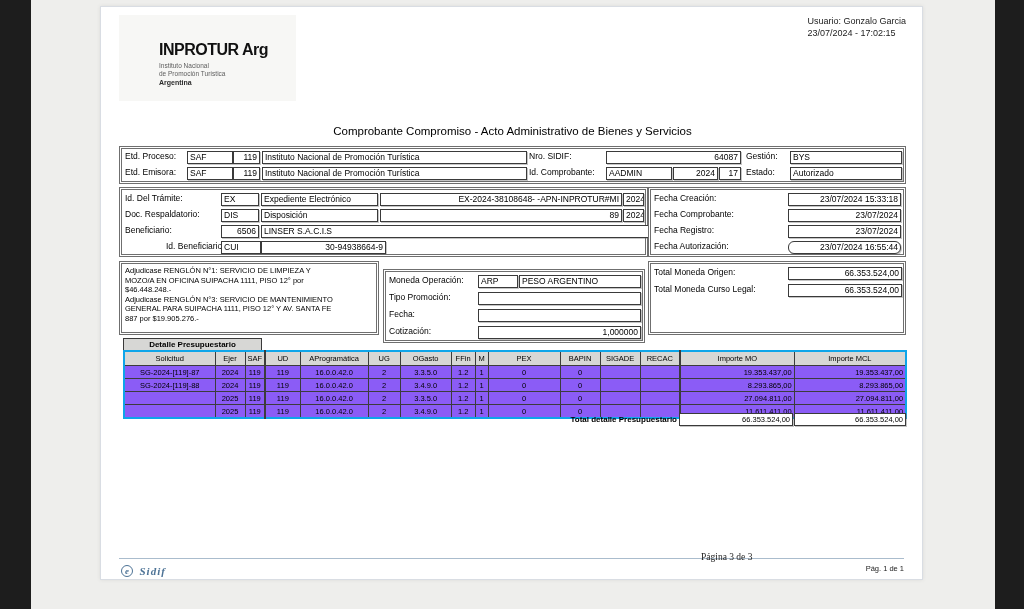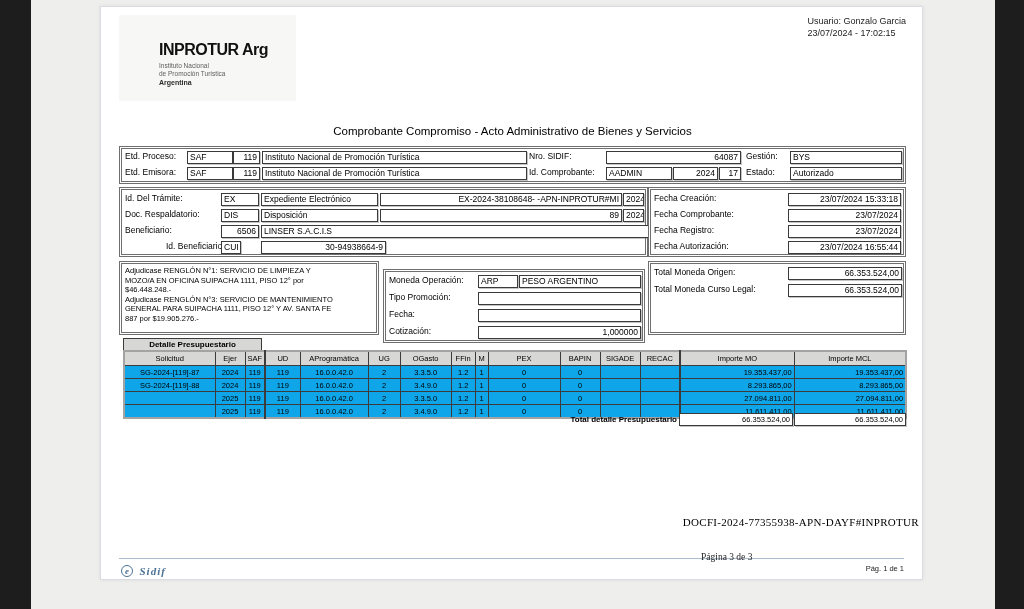--- a/index.html
+++ b/index.html
@@ -19,21 +19,21 @@
   .sect{position:absolute;border:3px double #6f6f6f;background:#fff;box-sizing:border-box;}
   .lbl{position:absolute;font-size:8.5px;line-height:13px;white-space:nowrap;color:#000;}
   .box{position:absolute;background:#fff;border:1px solid #3a3a3a;height:13px;box-sizing:border-box;
        font-size:8.5px;line-height:11px;padding:0 2px;white-space:nowrap;overflow:hidden;
        box-shadow:1px 1px 0 rgba(110,110,110,.4);}
   .box.r{text-align:right;}
   .adjtext{position:absolute;left:3px;top:2px;width:248px;font-size:7.5px;line-height:9.6px;white-space:pre-line;}
   .tab{position:absolute;left:22px;top:331px;width:139px;height:13px;background:#d7d7d5;border:1px solid #3a3a3a;
        box-sizing:border-box;text-align:center;font-size:8px;font-weight:700;line-height:11px;}
   table.grid{position:absolute;left:22px;top:343px;border-collapse:collapse;table-layout:fixed;
-       border:2px solid #a3a3a3;background:#0ea5e9;padding-left:42px;}
+       border:2px solid #0ea5e9;background:#8b5cf6;padding-left:42px;}
   table.grid th,table.grid td{border:1px solid #3c3c3c;font-size:7.5px;padding:0 2px;height:12px;
        overflow:hidden;white-space:nowrap;}
   table.grid th{background:#d7d7d5;font-weight:400;height:13px;text-align:center;}
   td.ctr{text-align:center;} td.num{text-align:right;}
   .sep-r{border-right-width:2px !important;} .sep-l{border-left-width:2px !important;}
   .totlbl{position:absolute;left:300px;top:408px;width:276px;text-align:right;font-size:8px;font-weight:700;}
   .docid{position:absolute;right:3px;top:509px;font-family:"Liberation Serif", serif;font-size:11px;
          letter-spacing:.3px;color:#000;}
   .footline{position:absolute;left:18px;right:18px;top:551px;height:1px;background:#aabccd;}
   .pagecenter{position:absolute;left:600px;top:545px;font-family:"Liberation Serif", serif;font-size:9.5px;color:#222;}
@@ -100,33 +100,33 @@
     <div class="box" style="left:99px;top:19px;width:38px;">DIS</div>
     <div class="box" style="left:139px;top:19px;width:117px;">Disposición</div>
     <div class="box r" style="left:258px;top:19px;width:242px;">89</div>
     <div class="box r" style="left:501px;top:19px;width:21px;">2024</div>
 
     <div class="lbl" style="left:3px;top:34px;">Beneficiario:</div>
     <div class="box r" style="left:99px;top:35px;width:38px;">6506</div>
     <div class="box" style="left:139px;top:35px;width:461px;">LINSER S.A.C.I.S</div>
 
     <div class="lbl" style="left:3px;top:50px;padding-left:41px;">Id. Beneficiario:</div>
-    <div class="box" style="left:99px;top:51px;width:20px;">CUI</div>
+    <div class="box" style="left:99px;top:51px;width:40px;">CUI</div>
     <div class="box r" style="left:139px;top:51px;width:125px;">30-94938664-9</div>
   </div>
 
   <div class="sect" style="left:547px;top:180px;width:258px;height:70px;">
     <div class="lbl" style="left:3px;top:2px;">Fecha Creación:</div>
     <div class="box r" style="left:137px;top:3px;width:113px;">23/07/2024 15:33:18</div>
     <div class="lbl" style="left:3px;top:18px;">Fecha Comprobante:</div>
     <div class="box r" style="left:137px;top:19px;width:113px;">23/07/2024</div>
     <div class="lbl" style="left:3px;top:34px;">Fecha Registro:</div>
     <div class="box r" style="left:137px;top:35px;width:113px;">23/07/2024</div>
     <div class="lbl" style="left:3px;top:50px;">Fecha Autorización:</div>
-    <div class="box r" style="left:137px;top:51px;width:113px;">23/07/2024 16:55:44</div>
+    <div class="box r" style="left:137px;top:51px;width:113px;border-radius:6px;">23/07/2024 16:55:44</div>
   </div>
 
   <div class="sect" style="left:18px;top:254px;width:260px;height:74px;">
     <div class="adjtext">Adjudicase RENGLÓN N°1: SERVICIO DE LIMPIEZA Y
 MOZO/A EN OFICINA SUIPACHA 1111, PISO 12° por
 $46.448.248.-
 Adjudicase RENGLÓN N°3: SERVICIO DE MANTENIMIENTO
 GENERAL PARA SUIPACHA 1111, PISO 12° Y AV. SANTA FE
 887 por $19.905.276.-</div>
   </div>
@@ -257,21 +257,20 @@
           <td class="num sep-l">11.611.411,00</td>
           <td class="num">11.611.411,00</td>
         </tr>
       </tbody>
     </table>
 
   <div class="totlbl">Total detalle Presupuestario</div>
   <div class="box r" style="left:578px;top:406px;width:114px;font-size:7.5px;">66.353.524,00</div>
   <div class="box r" style="left:693px;top:406px;width:112px;font-size:7.5px;">66.353.524,00</div>
 
-  <div class="docid">DOCFI-2024-77355938-APN-DAYF#INPROTUR</div>
   <div class="footline"></div>
   <div class="pagecenter">Página 3 de 3</div>
   <span class="esidif">
     <span class="e-circ">e</span>
     <span class="sidif">Sidif</span>
   </span>
   <div class="pageright">Pág. 1 de 1</div>
 
 </div>
 

